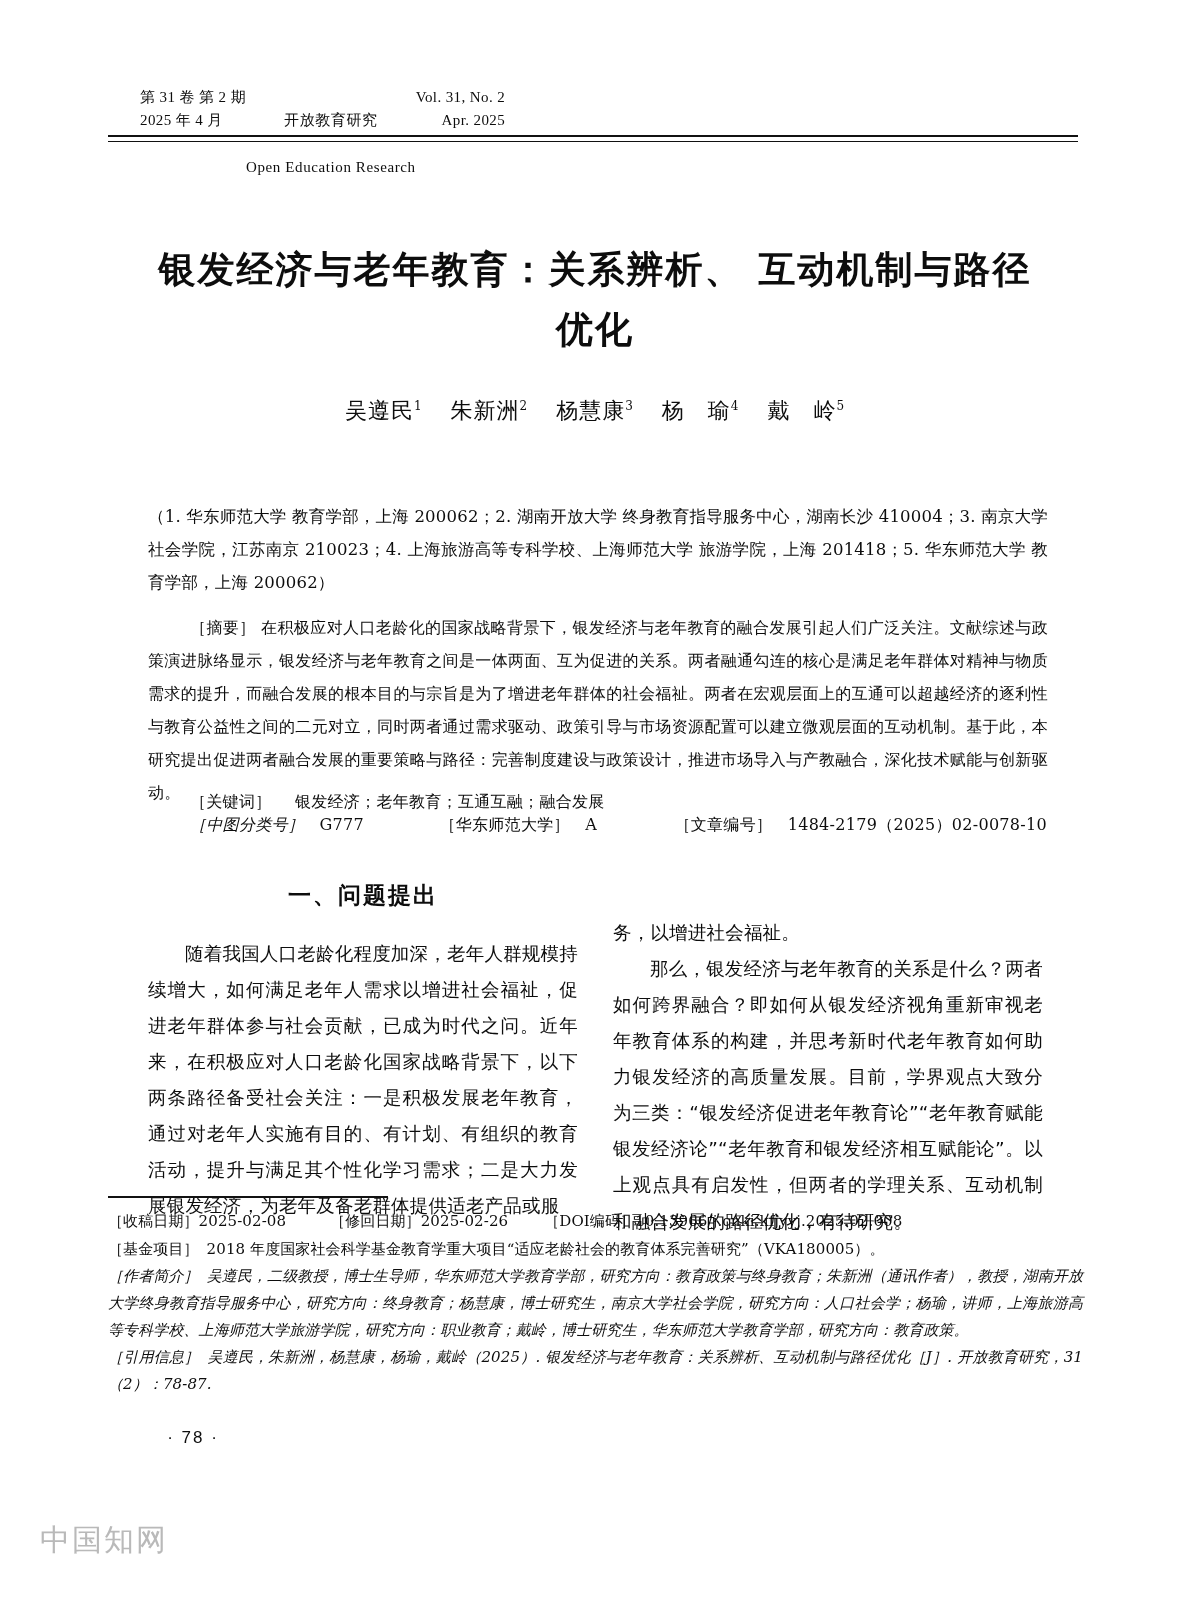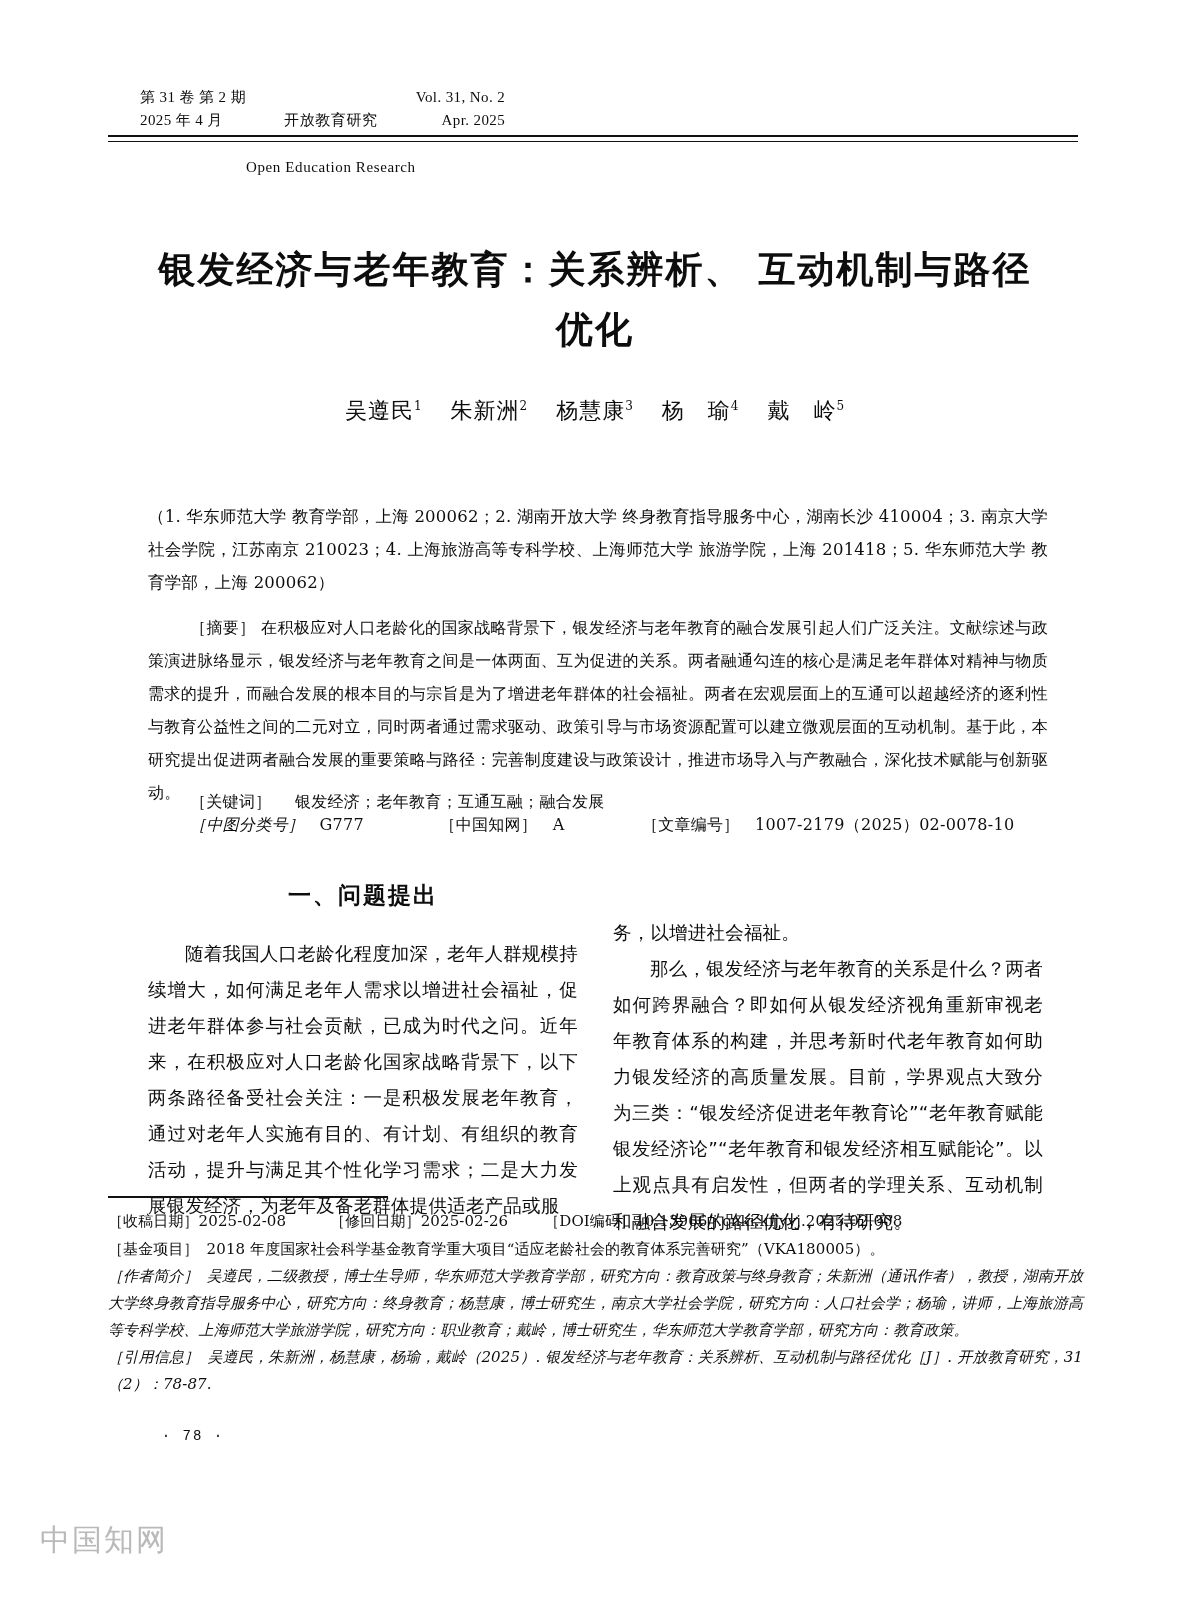--- a/index.html
+++ b/index.html
@@ -192,22 +192,22 @@
   .footnotes .tabgap { display: inline-block; width: 44px; }
   .footnotes .tabgap2 { display: inline-block; width: 36px; }
   .footnotes .ital { font-style: italic; }
 
   .pageno {
     position: absolute;
     left: 108px;
     top: 1428px;
     width: 170px;
     text-align: center;
-    font-family: Liberation Mono, monospace;
-    font-size: 14px;
+    font-family: Liberation Sans, sans-serif;
+    font-size: 17px;
     letter-spacing: 2px;
   }
 
   
   .watermark {
     position: absolute;
     left: 40px;
     top: 1520px;
     display: flex;
     align-items: center;
@@ -258,24 +258,24 @@
   </div>
 
   <div class="kw">
     <span class="lead">［关键词］</span>
     <span style="display:inline-block;width:18px"></span><span>银发经济；老年教育；互通互融；融合发展</span>
   </div>
 
   <div class="clsline">
     <span class="seg s1">［中图分类号］</span>
     <span style="display:inline-block;width:10px"></span><span>G777</span>
-    <span class="seg s2">［中国知网］</span>
+    <span class="seg s2">［华东师范大学］</span>
     <span style="display:inline-block;width:10px"></span><span>A</span>
     <span class="seg s3">［文章编号］</span>
-    <span style="display:inline-block;width:10px"></span><span>1007-2179（2025）02-0078-10</span>
+    <span style="display:inline-block;width:10px"></span><span>1484-2179（2025）02-0078-10</span>
   </div>
 
   <div class="section-head">一、问题提出</div>
 
   <div class="col left">
     <p class="indent">随着我国人口老龄化程度加深，老年人群规模持续增大，如何满足老年人需求以增进社会福祉，促进老年群体参与社会贡献，已成为时代之问。近年来，在积极应对人口老龄化国家战略背景下，以下两条路径备受社会关注：一是积极发展老年教育，通过对老年人实施有目的、有计划、有组织的教育活动，提升与满足其个性化学习需求；二是大力发展银发经济，为老年及备老群体提供适老产品或服</p>
   </div>
 
   <div class="col right">
     <p>务，以增进社会福祉。</p>

